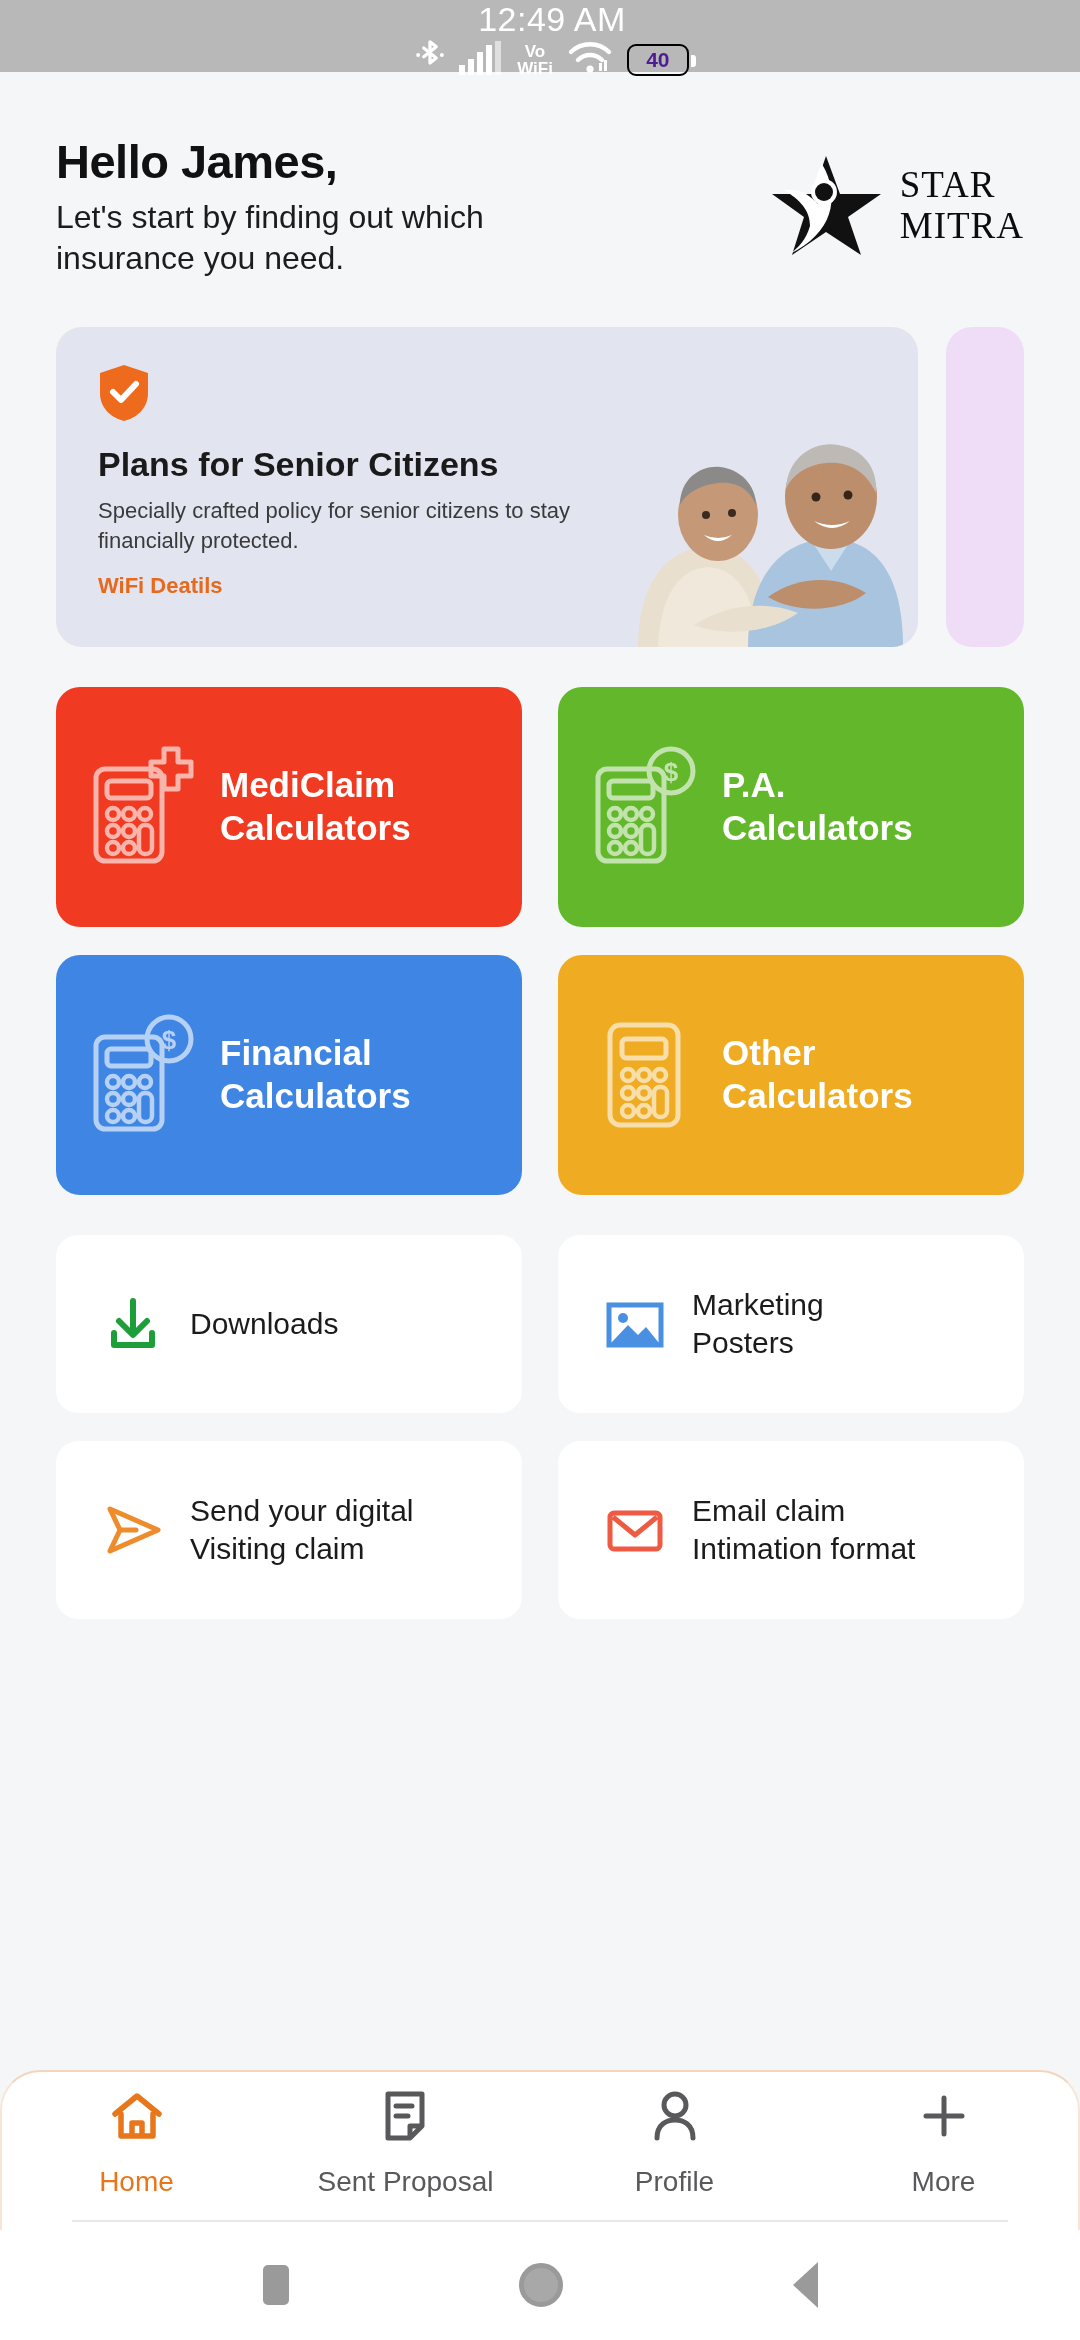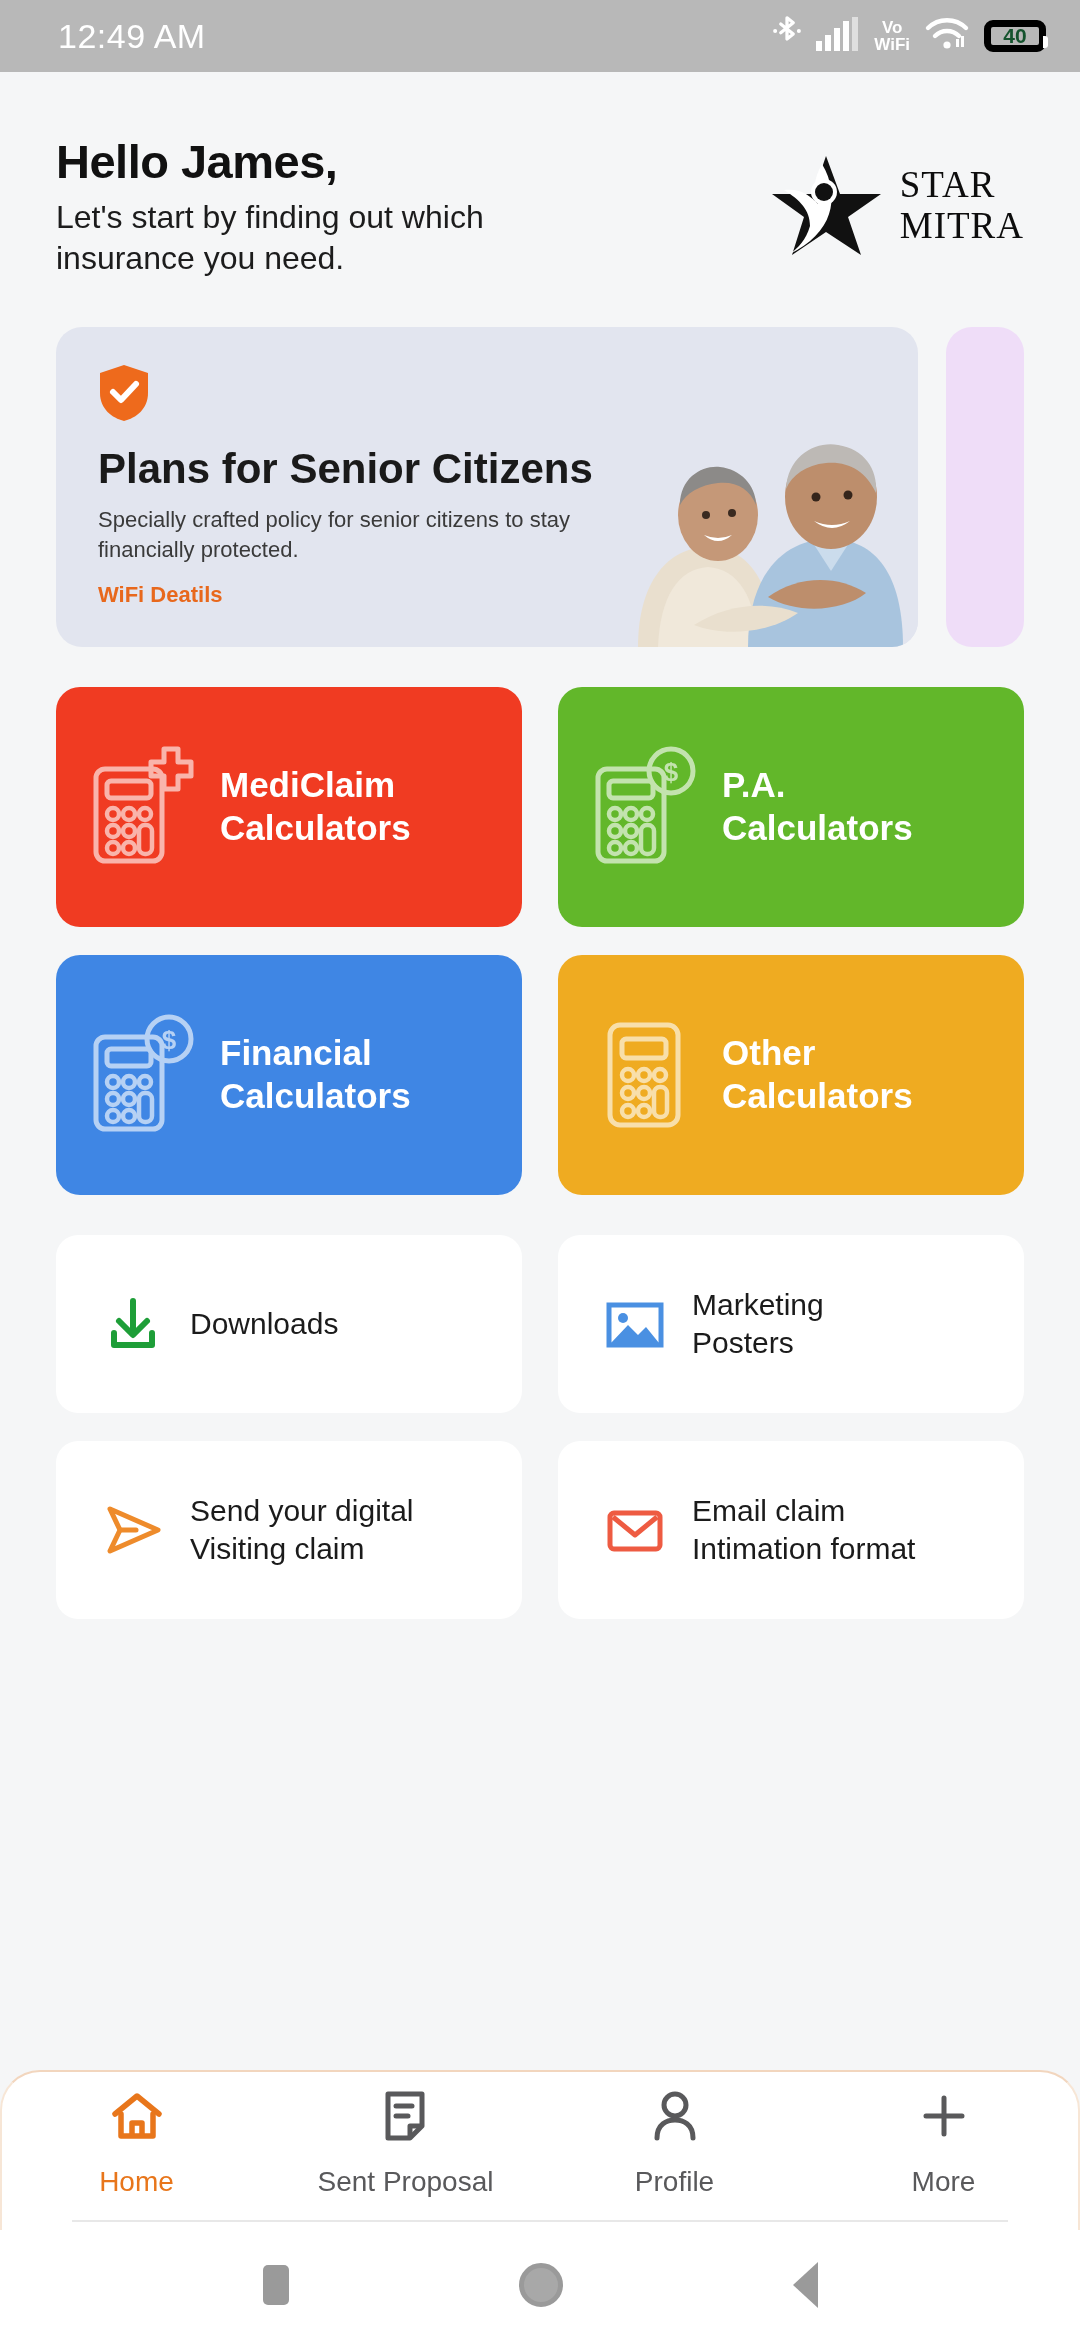--- a/index.html
+++ b/index.html
@@ -7,29 +7,29 @@
     width:1080px; height:2340px;
     background:#F5F6F7;
     font-family:"Liberation Sans", sans-serif;
     overflow:hidden;
   }
   .screen { position:relative; width:1080px; height:2340px; background:#F5F6F7; }
 
   
   .statusbar {
     height:72px; background:#B8B8B8; display:flex; align-items:center;
-    justify-content:space-between; padding:0 34px 0 58px;
+    justify-content:space-between; padding:0 34px 0 58px;flex-direction:column;
   }
   .status-time { color:#fff; font-size:34px; letter-spacing:.5px; }
   .status-icons { display:flex; align-items:center; gap:14px; }
   .vowifi { color:#fff; font-size:17px; line-height:17px; text-align:center; font-weight:600; }
   .battery {
-    width:62px; height:32px; border:7px solid #000000; border-radius:9px;
+    width:62px; height:32px; border:2px solid #000000; border-radius:9px;
     position:relative; display:flex; align-items:center; justify-content:center;
-    color:#14532d; font-size:21px; font-weight:600;
+    color:#4c1d95; font-size:21px; font-weight:600;
   }
   .battery:after {
     content:""; position:absolute; right:-9px; top:9px; width:5px; height:12px;
     background:#fff; border-radius:0 3px 3px 0;
   }
 
   
   .header { display:flex; align-items:flex-start; justify-content:space-between; padding:62px 56px 0 56px; }
   .greeting { font-size:47px; font-weight:bold; color:#111; letter-spacing:-.5px; }
   .subtitle { font-size:32px; color:#1c1c1c; line-height:1.28; margin-top:8px; max-width:530px; }
@@ -37,21 +37,21 @@
   .logo-text { font-family:"Liberation Serif", serif; font-size:37px; line-height:1.12; color:#0d0d0d; letter-spacing:1px; }
 
   
   .carousel { display:flex; gap:28px; padding:48px 0 0 56px; }
   .banner {
     width:862px; min-width:862px; height:320px; background:#E2E5EF; border-radius:26px;
     position:relative; overflow:hidden;
   }
   .banner-text { padding:36px 0 0 42px; position:relative; z-index:2; width:600px; }
   .shield { width:52px; height:60px; }
-  .banner-title { font-size:42px; font-weight:bold; color:#1a1a1a; margin-top:18px; }
+  .banner-title { font-size:34px; font-weight:bold; color:#1a1a1a; margin-top:18px; }
   .banner-desc { font-size:22px; color:#3a3a3a; line-height:1.38; margin-top:12px; max-width:500px; }
   .banner-link { font-size:22px; font-weight:bold; color:#E8681C; margin-top:16px; }
   .banner-photo {
     position:absolute; right:0; bottom:0; width:320px; height:250px; z-index:1;
   }
   .banner-next {
     width:78px; min-width:78px; height:320px; background:#EFDDF8; border-radius:26px;
   }
 
   

